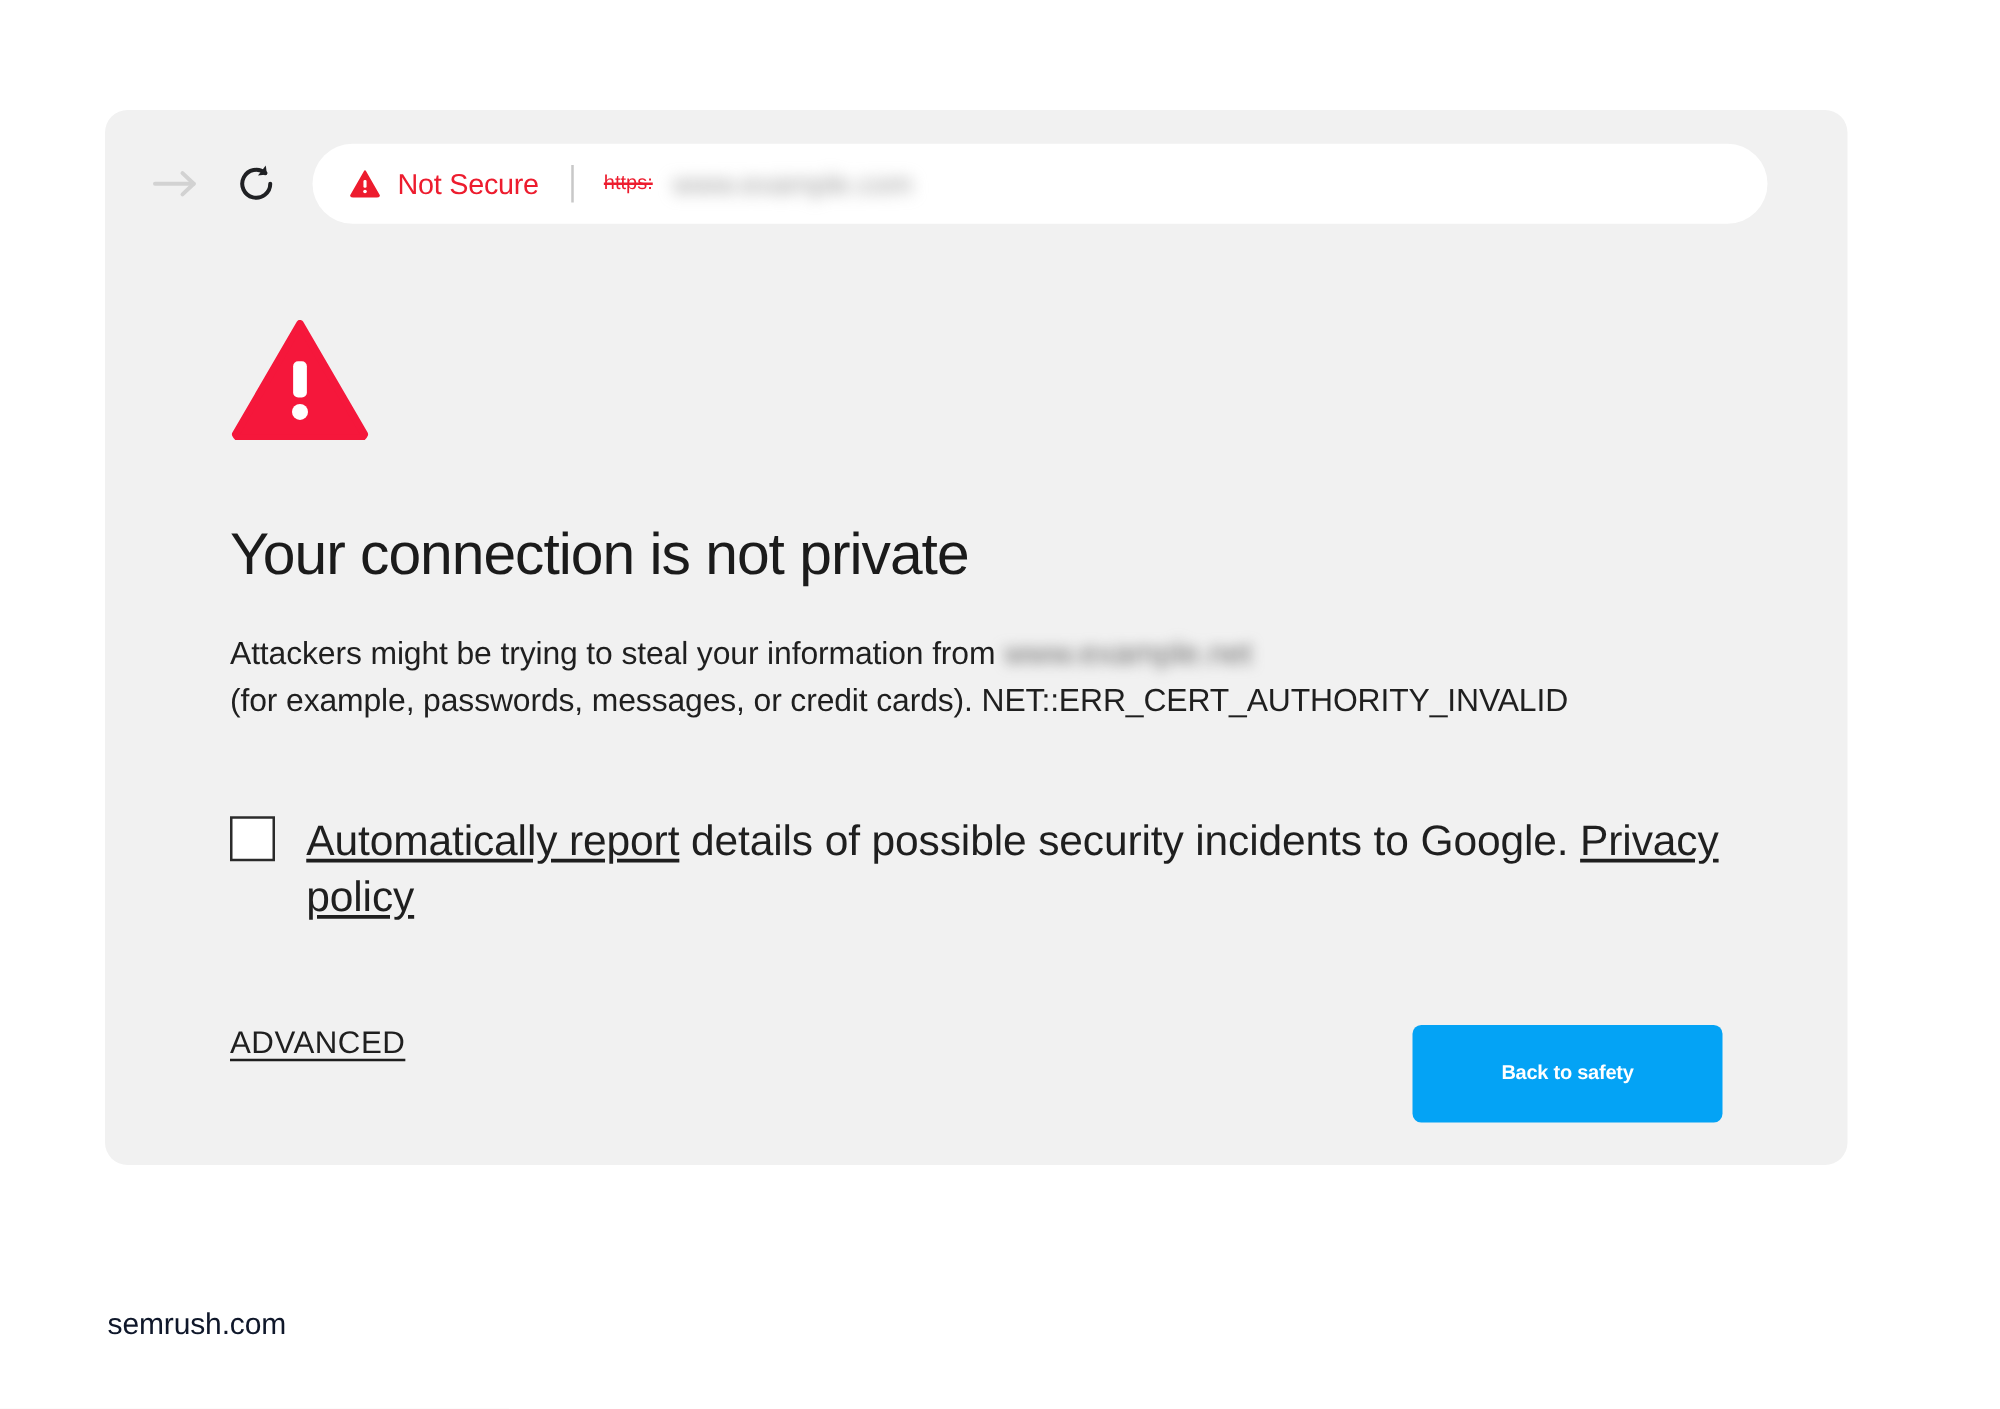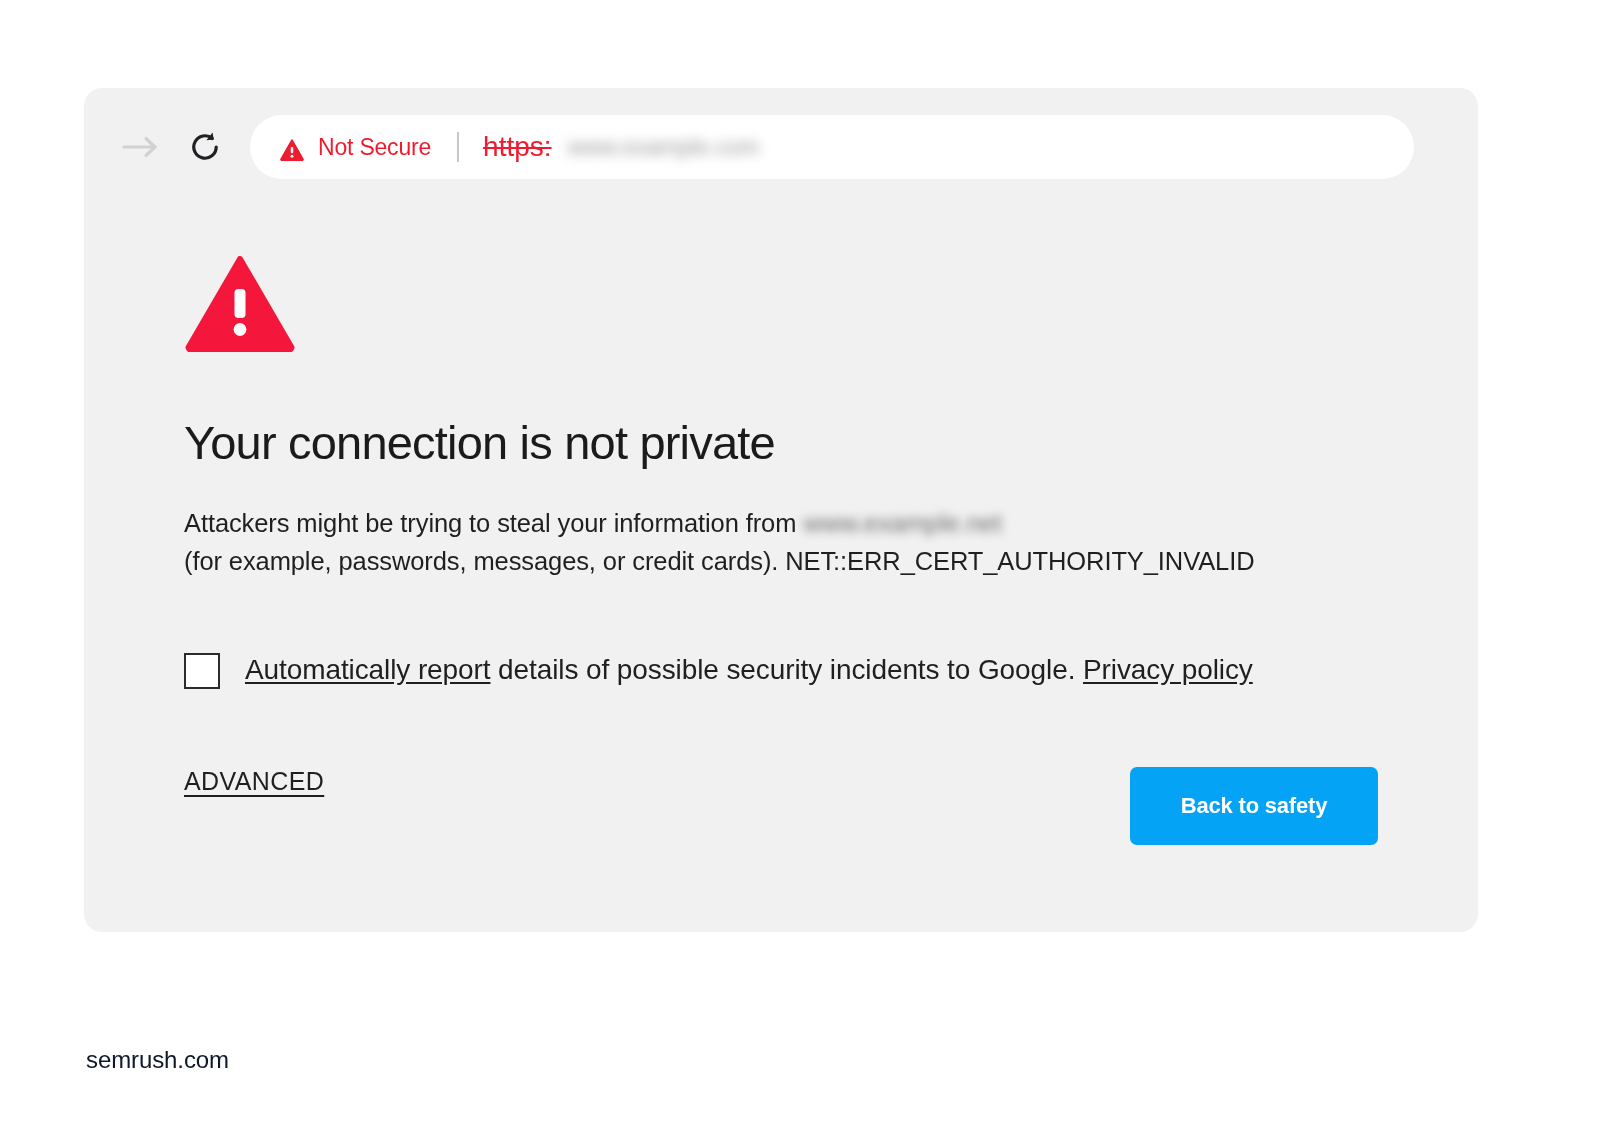--- a/index.html
+++ b/index.html
@@ -59,21 +59,21 @@
     border-radius: 32px;
     display: flex;
     align-items: center;
     margin-right: 64px;
     padding-left: 30px;
     box-sizing: border-box;
     overflow: hidden;
   }
   .not-secure-group {
     display: flex;
-    align-items: flex-end;
+    align-items: center;
     flex: 0 0 auto;
   }
   .omni-warn-tri {
     width: 24px;
     height: 22px;
     margin-right: 14px;
     position: relative;
     flex: 0 0 auto;
   }
   .not-secure-label {
@@ -85,21 +85,21 @@
   }
   .omni-divider {
     width: 2px;
     height: 30px;
     background: #c8c8c8;
     margin: 0 24px 0 26px;
     flex: 0 0 auto;
   }
   .omni-scheme {
     color: #ed1c2e;
-    font-size: 28px;
+    font-size: 16px;
     font-weight: 500;
     text-decoration: line-through;
     text-decoration-thickness: 2px;
     white-space: nowrap;
     flex: 0 0 auto;
   }
   .omni-host {
     margin-left: 16px;
     font-size: 23px;
     font-weight: 500;
@@ -158,21 +158,21 @@
     height: 36px;
     border: 2.5px solid #2b2b2b;
     background: #ffffff;
     box-sizing: border-box;
     flex: 0 0 auto;
     margin-top: 2px;
     cursor: pointer;
   }
   .report-text {
     margin-left: 25px;
-    font-size: 28px;
+    font-size: 34px;
     line-height: 1.35;
     color: #1f1f1f;
     letter-spacing: -0.1px;
   }
   .u-link {
     text-decoration: underline;
     text-underline-offset: 3px;
     cursor: pointer;
   }
 
@@ -189,21 +189,21 @@
     color: #1f1f1f;
     letter-spacing: 0.4px;
     text-decoration: underline;
     text-underline-offset: 5px;
     cursor: pointer;
     font-weight: 400;
   }
   .back-safety-btn {
     background: #04a3f5;
     color: #ffffff;
-    font-size: 22px;
+    font-size: 16px;
     font-weight: 700;
     letter-spacing: -0.2px;
     border: none;
     border-radius: 7px;
     padding: 0 34px;
     height: 78px;
     min-width: 248px;
     cursor: pointer;
     font-family: "Liberation Sans", sans-serif;
   }

